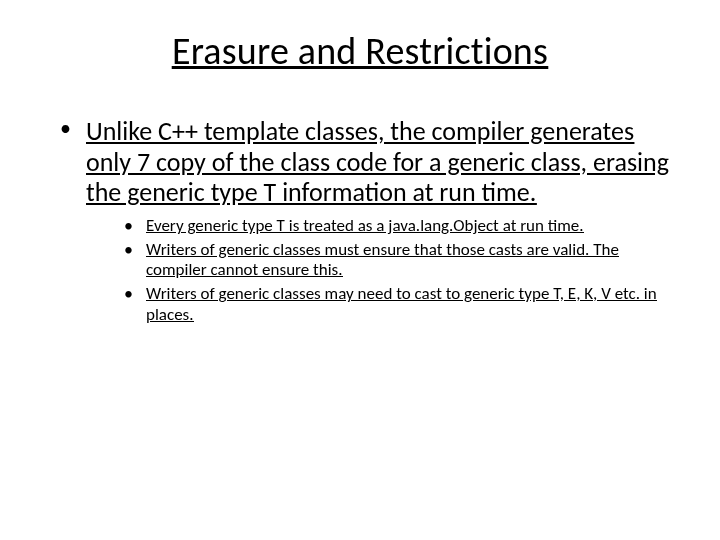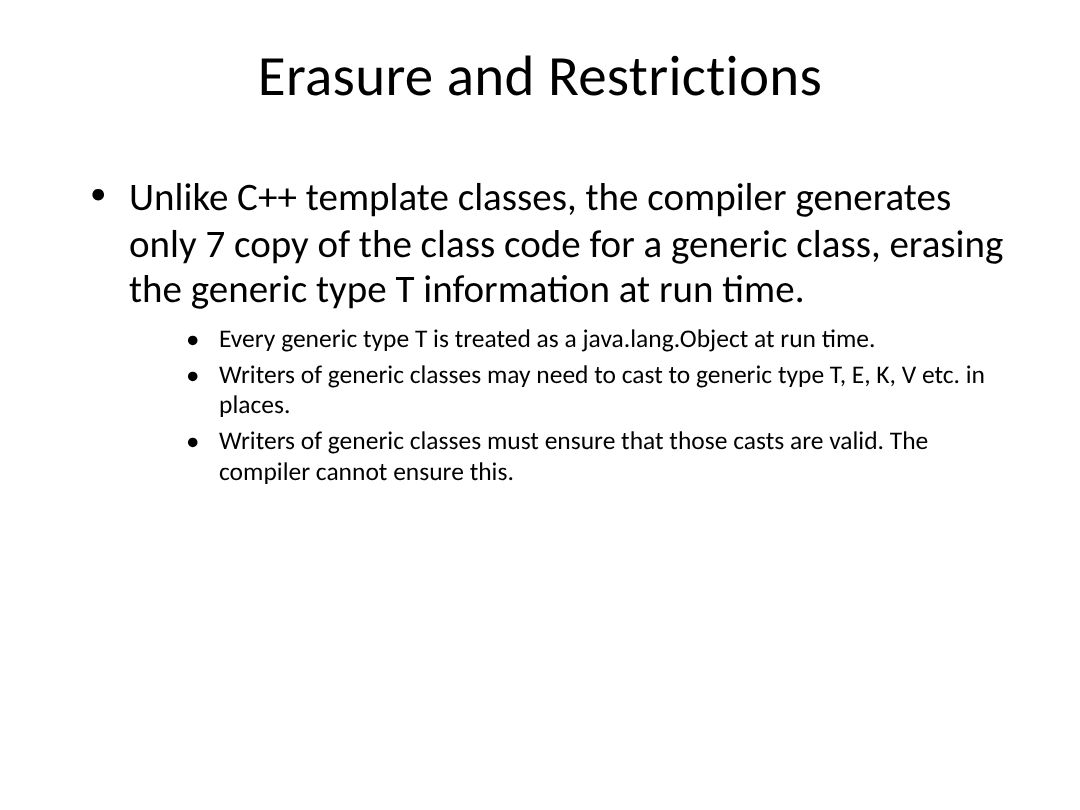--- a/index.html
+++ b/index.html
@@ -1,15 +1,15 @@
 <!DOCTYPE html>
 <html><head>
 <meta charset="utf-8">
 <style>
-  * { box-sizing: border-box; margin: 0; padding: 0; }
+  * { box-sizing: border-box; margin: 0; padding: 0; text-decoration: underline; }
   html, body { width: 720px; height: 540px; }
   body {
     background: #ffffff;
     font-family: Calibri, "Segoe UI", Arial, sans-serif;
     color: #000;
     padding: 20px 40px 40px 40px;
   }
   .title {
     font-size: 38px;
     font-weight: 400;
@@ -62,20 +62,20 @@
 <h1 class="title">Erasure and Restrictions</h1>
 
 <ul class="outer">
   <li>
     <span>Unlike C++ template classes, the compiler generates only 7 copy of the class code for a generic class, erasing the generic type T information at run time.</span>
     <ul class="inner">
       <li>
         <span>Every generic type T is treated as a java.lang.Object at run time.</span>
       </li>
       <li>
-        <span>Writers of generic classes may need to cast to generic type T, E, K, V etc. in places.</span>
+        <span>Writers of generic classes must ensure that those casts are valid. The compiler cannot ensure this.</span>
       </li>
       <li>
-        <span>Writers of generic classes must ensure that those casts are valid. The compiler cannot ensure this.</span>
+        <span>Writers of generic classes may need to cast to generic type T, E, K, V etc. in places.</span>
       </li>
     </ul>
   </li>
 </ul>
 
 </body></html>

